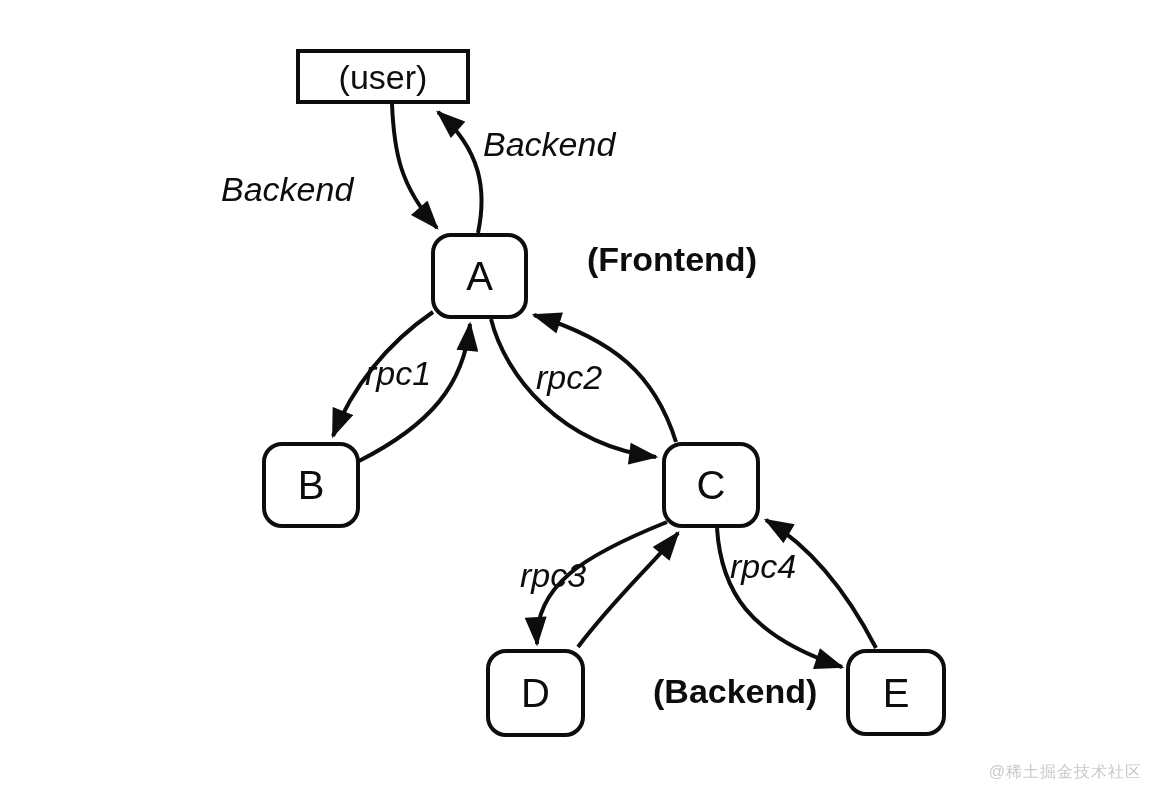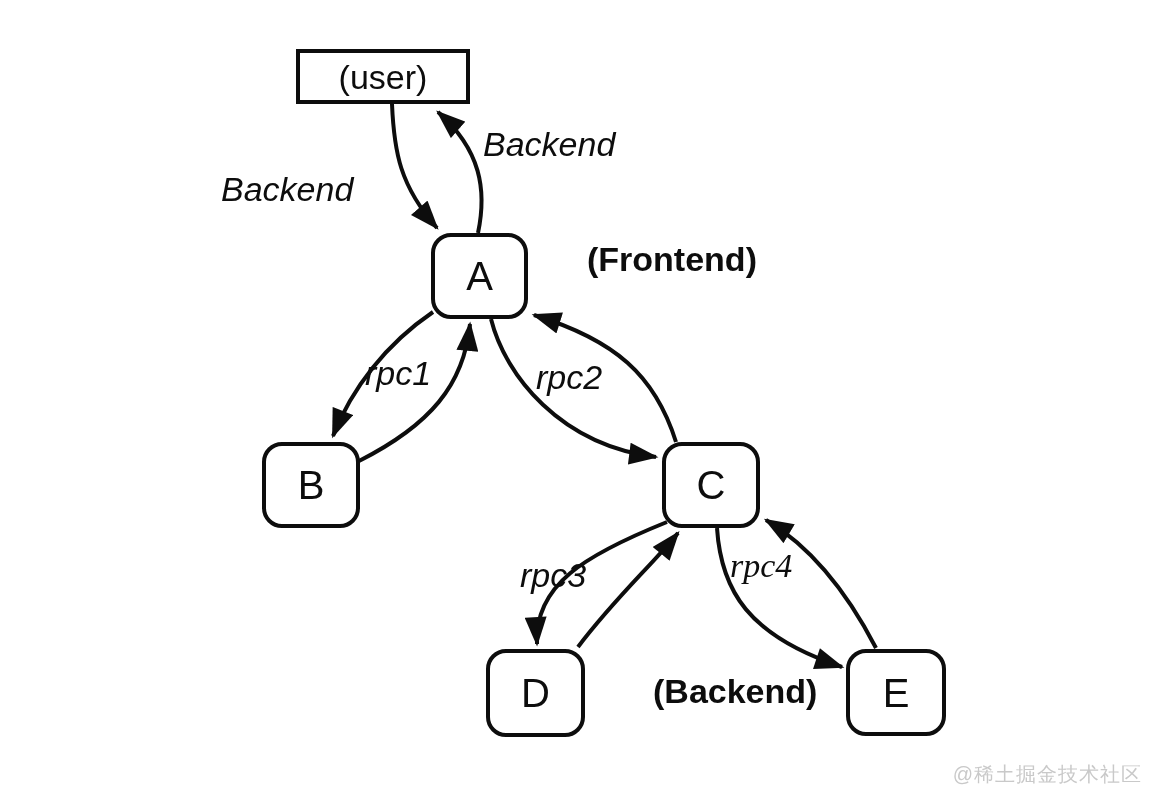--- a/index.html
+++ b/index.html
@@ -61,21 +61,21 @@
     font-weight: bold;
     font-size: 34px;
     line-height: 1;
     white-space: nowrap;
     color: #0d0d0d;
   }
   .watermark {
     position: absolute;
     right: 22px;
     top: 762px;
-    font-size: 20px;
+    font-size: 16px;
     line-height: 1.2;
     color: #c9c9c9;
     letter-spacing: 1px;
   }
 </style>
 </head>
 <body>
 
 <div class="canvas">
 
@@ -124,21 +124,21 @@
   <div class="edge-label" style="left:221px; top:172px;">Backend</div>
 
   <div class="edge-label" style="left:483px; top:127px;">Backend</div>
 
   <div class="edge-label" style="left:365px; top:356px;text-align:right;">rpc1</div>
 
   <div class="edge-label" style="left:536px; top:360px;">rpc2</div>
 
   <div class="edge-label" style="left:520px; top:558px;">rpc3</div>
 
-  <div class="edge-label" style="left:730px; top:549px;font-family:Liberation Serif, serif;">rpc4</div>
+  <div class="edge-label" style="left:730px; top:549px;">rpc4</div>
 
   <div class="tier-label" style="left:545px; top:242px;margin-left:42px;">(Frontend)</div>
 
 
   <div class="tier-label" style="left:617px; top:674px;margin-left:36px;">(Backend)</div>
 
   <div class="watermark">@稀土掘金技术社区</div>
 
 </div>
 

